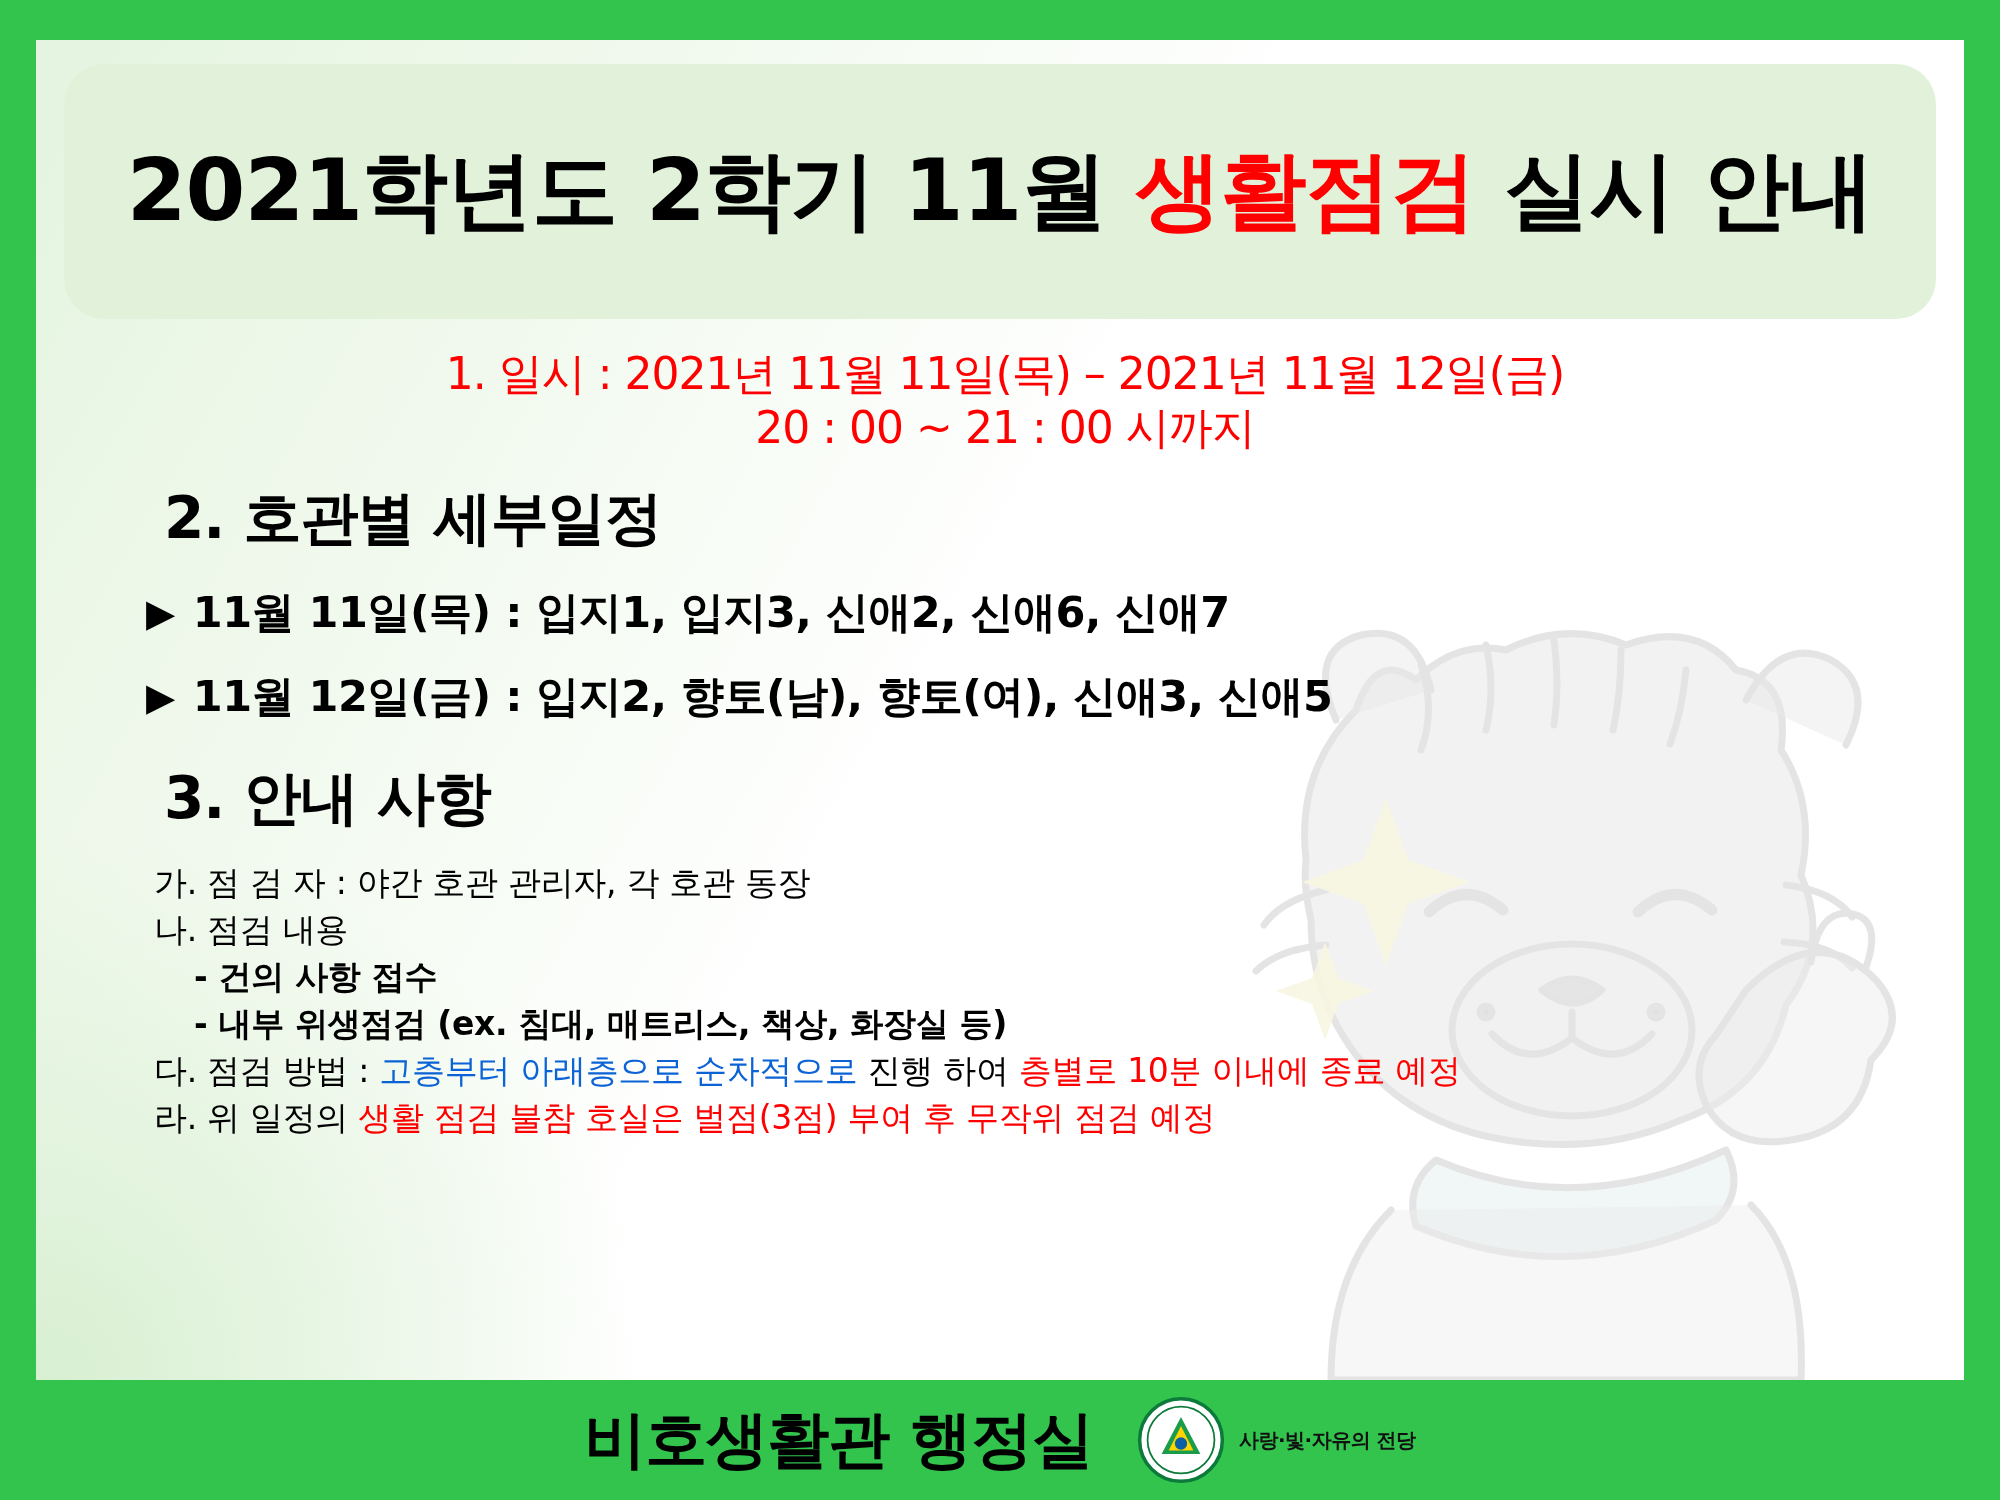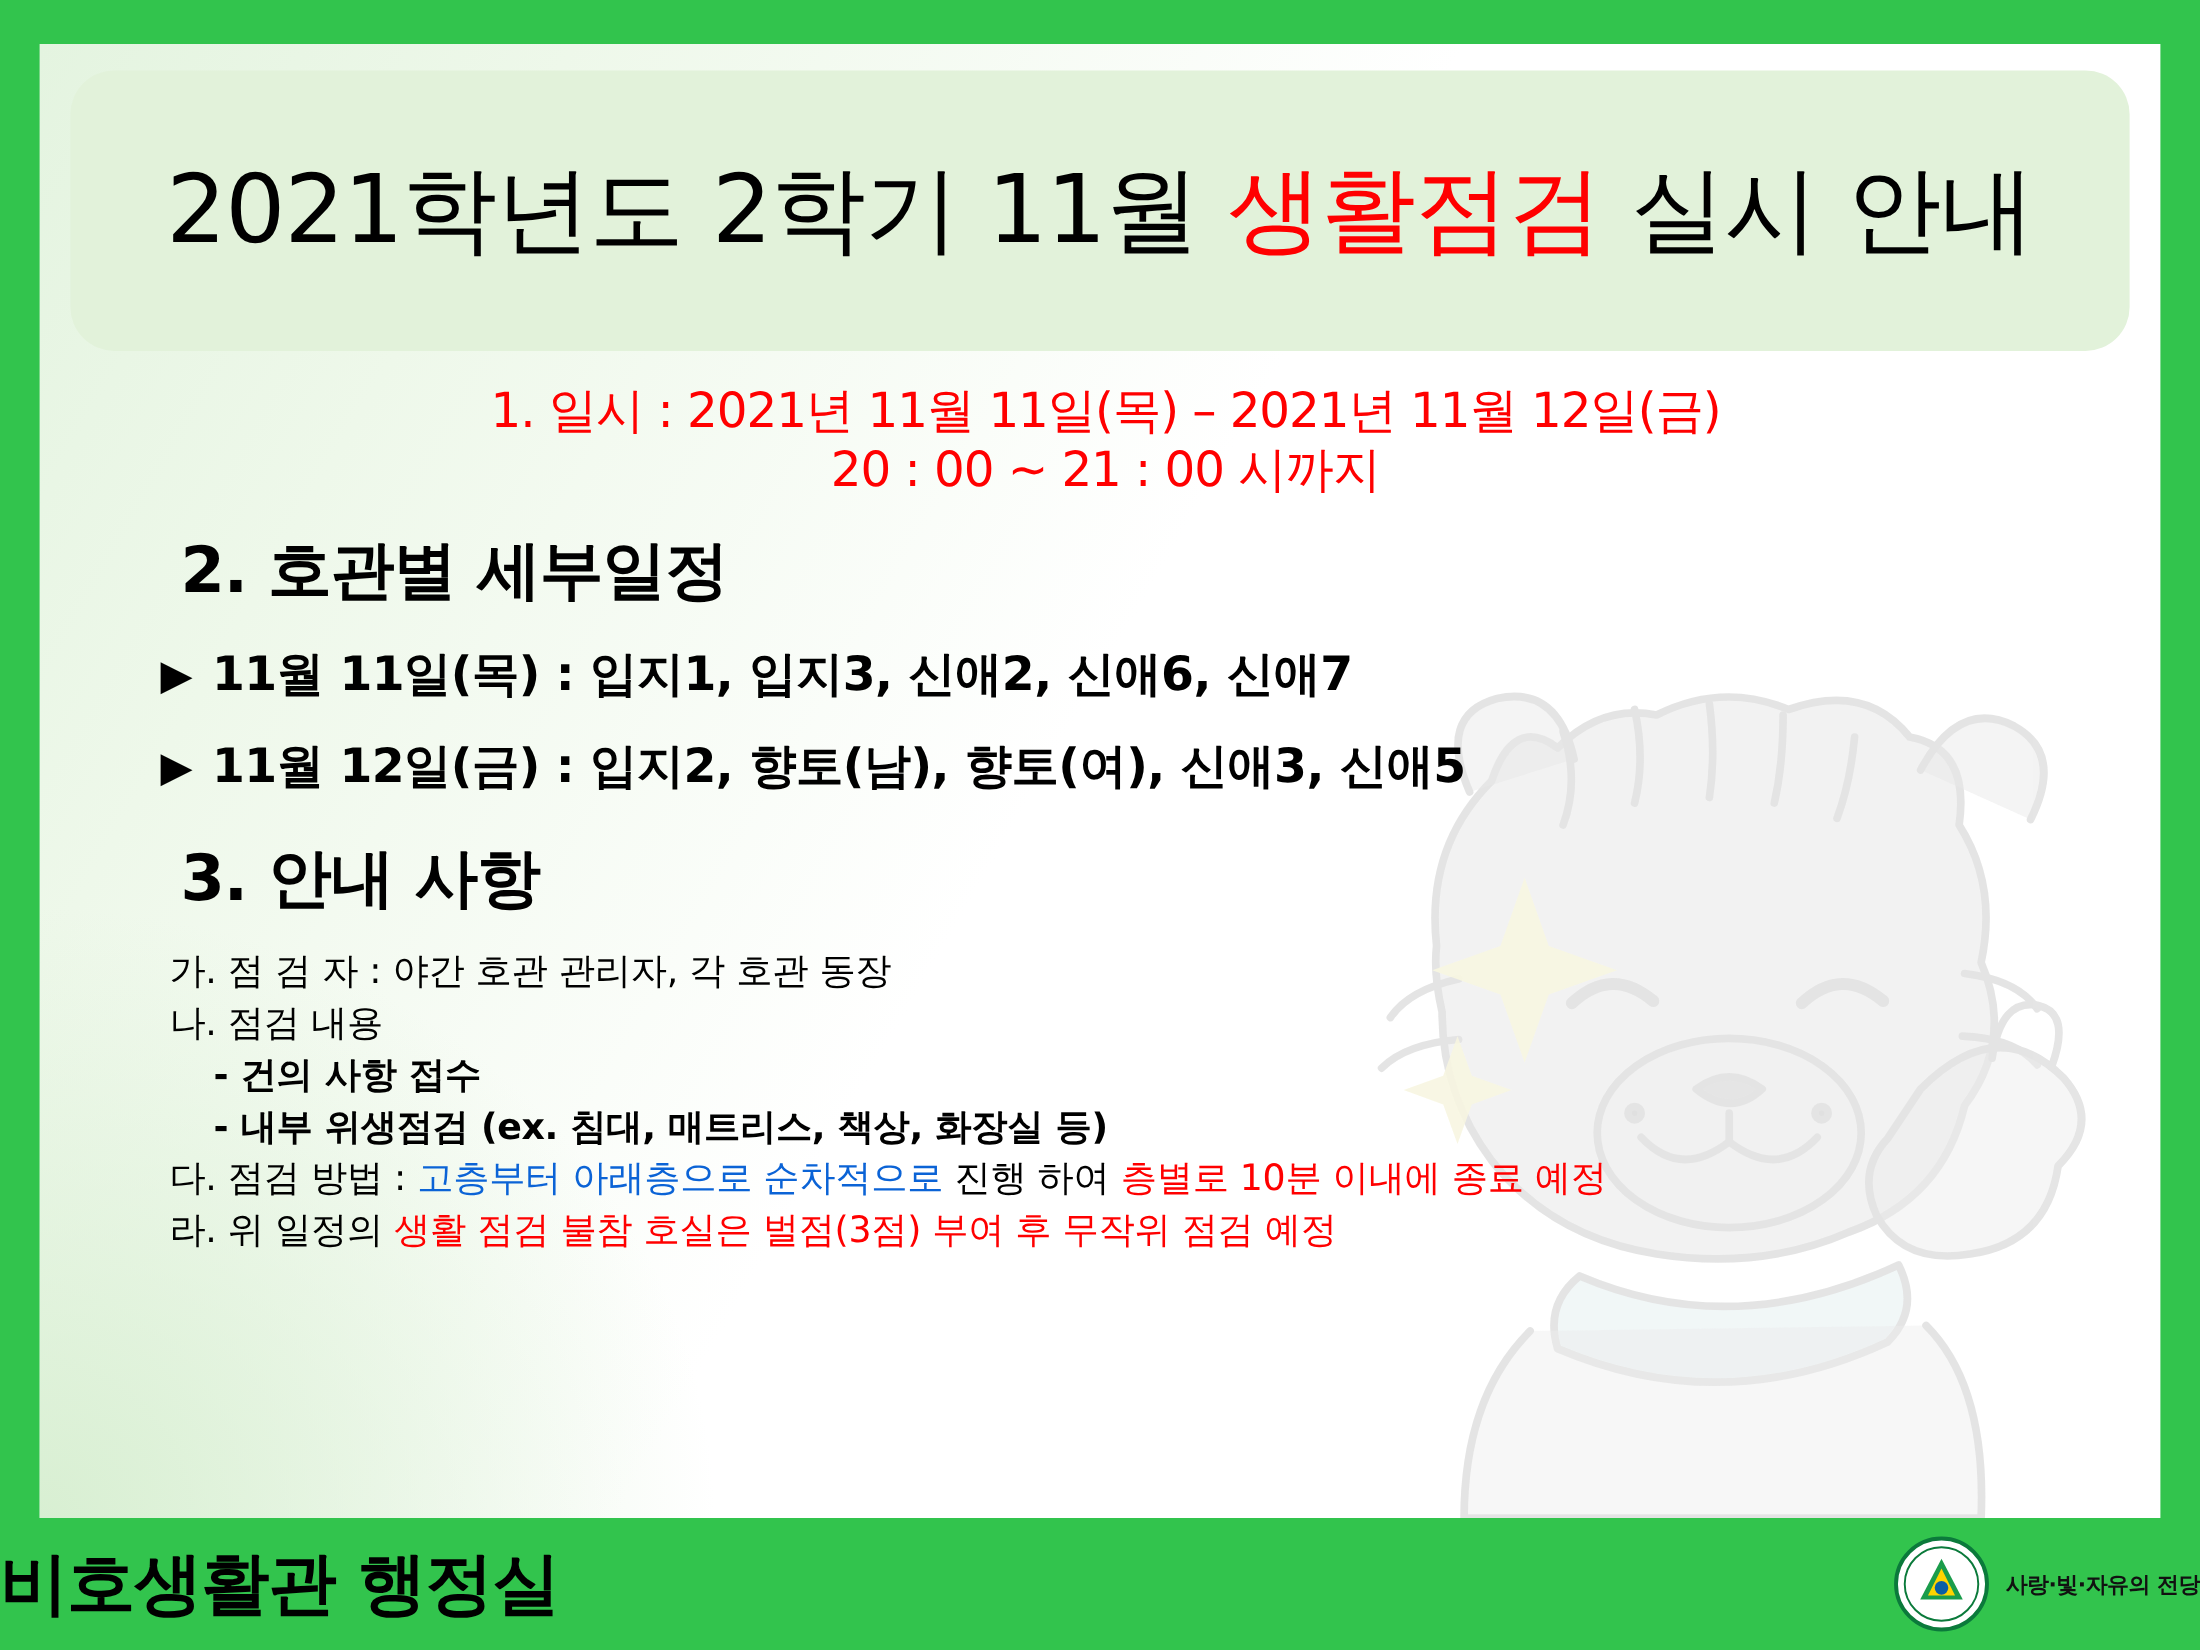--- a/index.html
+++ b/index.html
@@ -41,21 +41,21 @@
     position: relative;
     margin: 24px 28px 0 28px;
     height: 255px;
     background: #e2f2da;
     border-radius: 40px;
     display: flex; align-items: center; justify-content: center;
     z-index: 3;
   }
   .title-text {
     font-size: 86px;
-    font-weight: 400;
+    font-weight: 700;
     letter-spacing: -1px;
     color: #000;
     white-space: nowrap;
   }
   .title-text .hl { color: #ff0000; }
 
   
   .body { position: relative; z-index: 3; padding: 0 30px; }
 
   .line1 {
@@ -101,21 +101,21 @@
   }
   .fine .indent { padding-left: 40px; font-weight: bold; }
   .fine .blue { color: #0b63d6; }
   .fine .red  { color: #ff0000; }
 
   
   .footer {
     position: absolute;
     left: 0; bottom: 0;
     width: 2000px; height: 120px;
-    display: flex; align-items: center; justify-content: space-between;
+    display: flex; align-items: center; justify-content: center;
     gap: 44px;
   }
   .footer-title {
     font-size: 62px; font-weight: 700; color: #000;
     letter-spacing: -1px;
   }
   .brand { display: flex; align-items: center; gap: 14px; }
   .brand-seal { width: 88px; height: 88px; }
   .brand-text { display: flex; flex-direction: column; align-items: flex-start; }
   .brand-slogan { font-size: 20px; font-weight: 700; color: #111; letter-spacing: -0.5px; }

